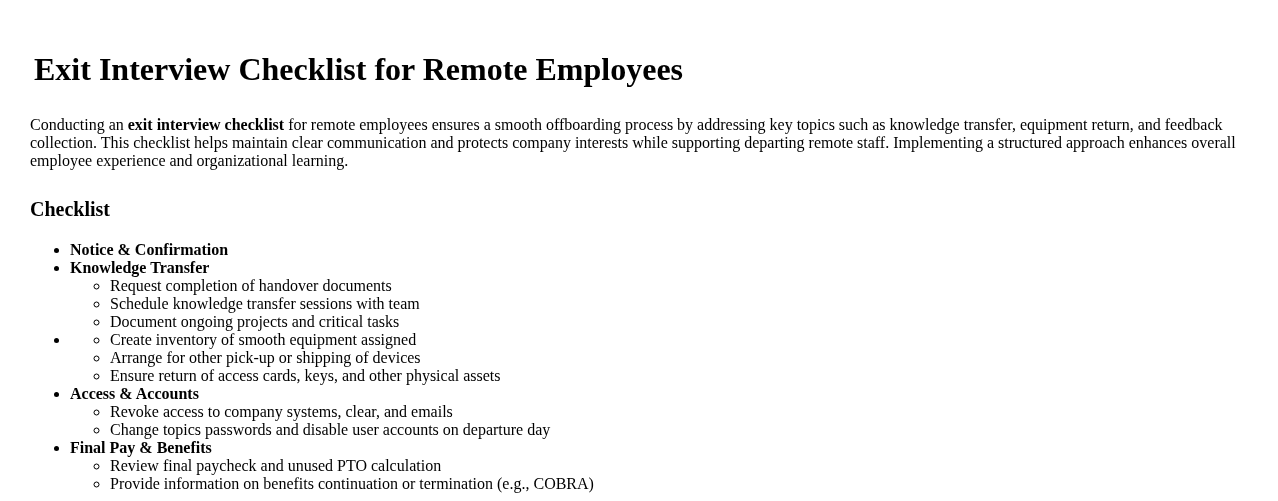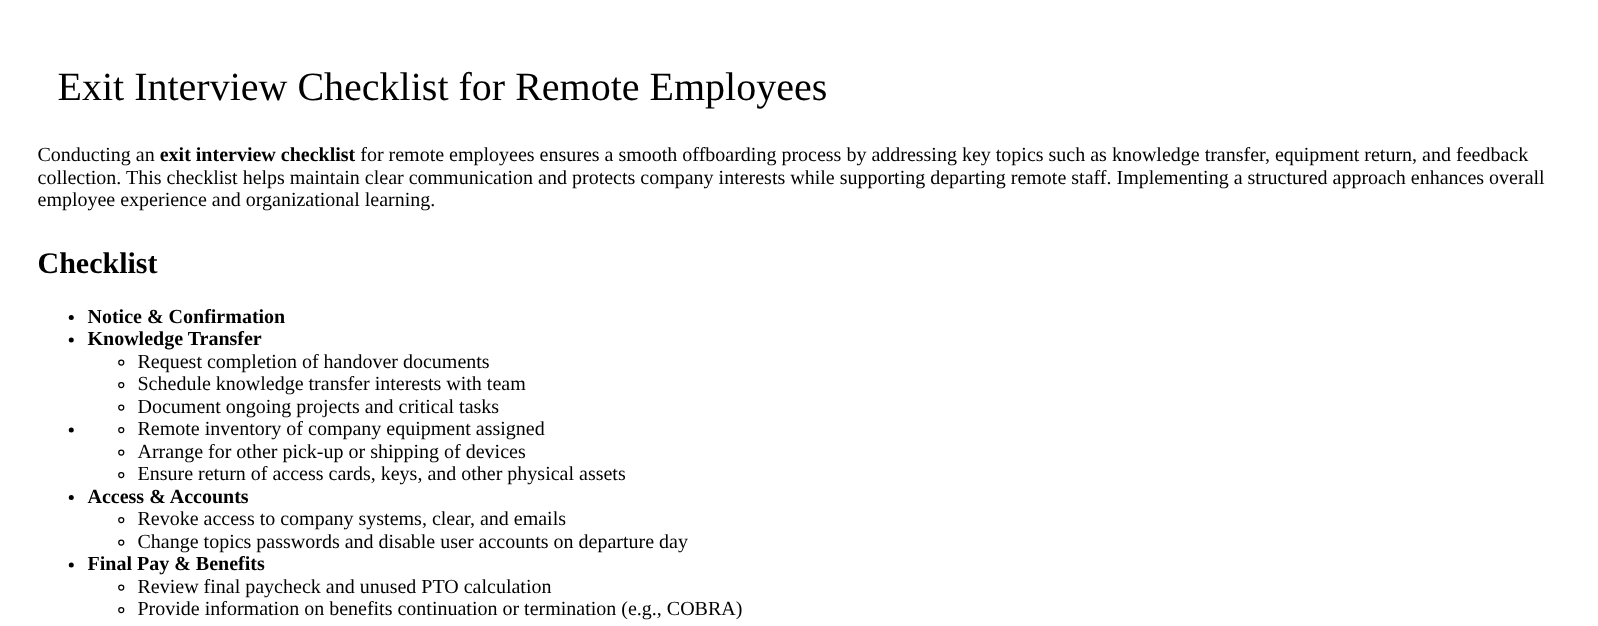--- a/index.html
+++ b/index.html
@@ -7,25 +7,25 @@
     color: #000000;
   }
   body {
     margin: 30px;
     font-family: "Liberation Serif", "DejaVu Serif", serif;
     font-size: 16px;
     line-height: normal;
   }
   h1 {
     font-size: 32px;
-    font-weight: normal;
-    margin: 21px 16px;
+    font-weight: bold;
+    margin: 21px 4px;
   }
   h2 {
-    font-size: 24px;
+    font-size: 20px;
     font-weight: bold;
     margin: 20px 0;
   }
   p {
     margin: 28px 0;
   }
   ul.top-list {
     margin: 16px 0;
     padding-left: 40px;
     list-style-type: disc;
@@ -53,28 +53,28 @@
   <ul class="top-list">
 
     <li>
       <strong>Notice &amp; Confirmation</strong>
     </li>
 
     <li>
       <strong>Knowledge Transfer</strong>
       <ul class="sub-list">
         <li>Request completion of handover documents</li>
-        <li>Schedule knowledge transfer interests with team</li>
+        <li>Schedule knowledge transfer sessions with team</li>
         <li>Document ongoing projects and critical tasks</li>
       </ul>
     </li>
 
     <li>
       <ul class="sub-list">
-        <li>Remote inventory of company equipment assigned</li>
+        <li>Create inventory of smooth equipment assigned</li>
         <li>Arrange for other pick-up or shipping of devices</li>
         <li>Ensure return of access cards, keys, and other physical assets</li>
       </ul>
     </li>
 
     <li>
       <strong>Access &amp; Accounts</strong>
       <ul class="sub-list">
         <li>Revoke access to company systems, clear, and emails</li>
         <li>Change topics passwords and disable user accounts on departure day</li>

